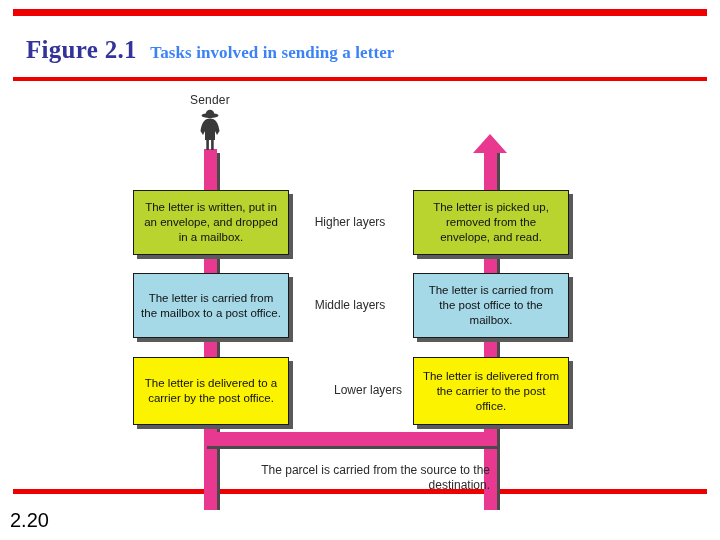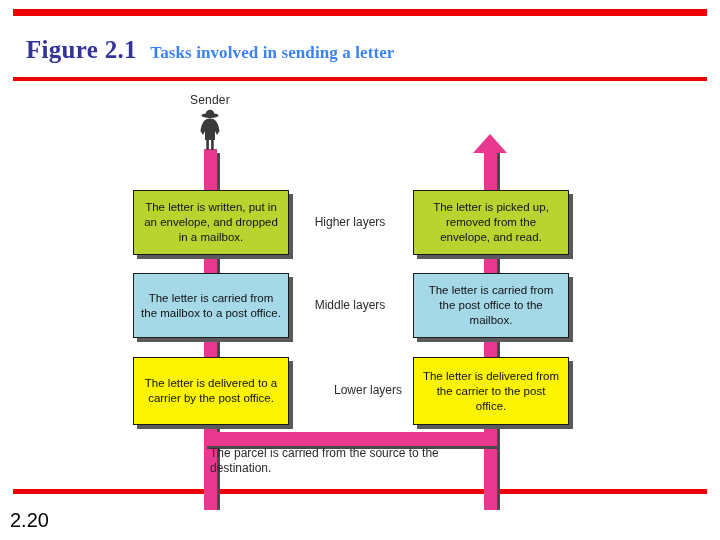--- a/index.html
+++ b/index.html
@@ -180,23 +180,23 @@
     z-index: 2;
   }
   #layer-name-higher { left: 290px; top: 130px; }
   #layer-name-middle { left: 290px; top: 213px; }
   #layer-name-297    { left: 308px; top: 298px; }
 
   
   #parcel-caption {
     position: absolute;
     left: 210px;
-    top: 361px;
+    top: 378px;
     width: 280px;
-    text-align: left;
+    text-align: right;
     font-family: "Liberation Sans", sans-serif;
     font-size: 12px;
     line-height: 15px;
     color: #2b2b2b;
     z-index: 2;
   }
 </style>
 </head>
 <body>
 

